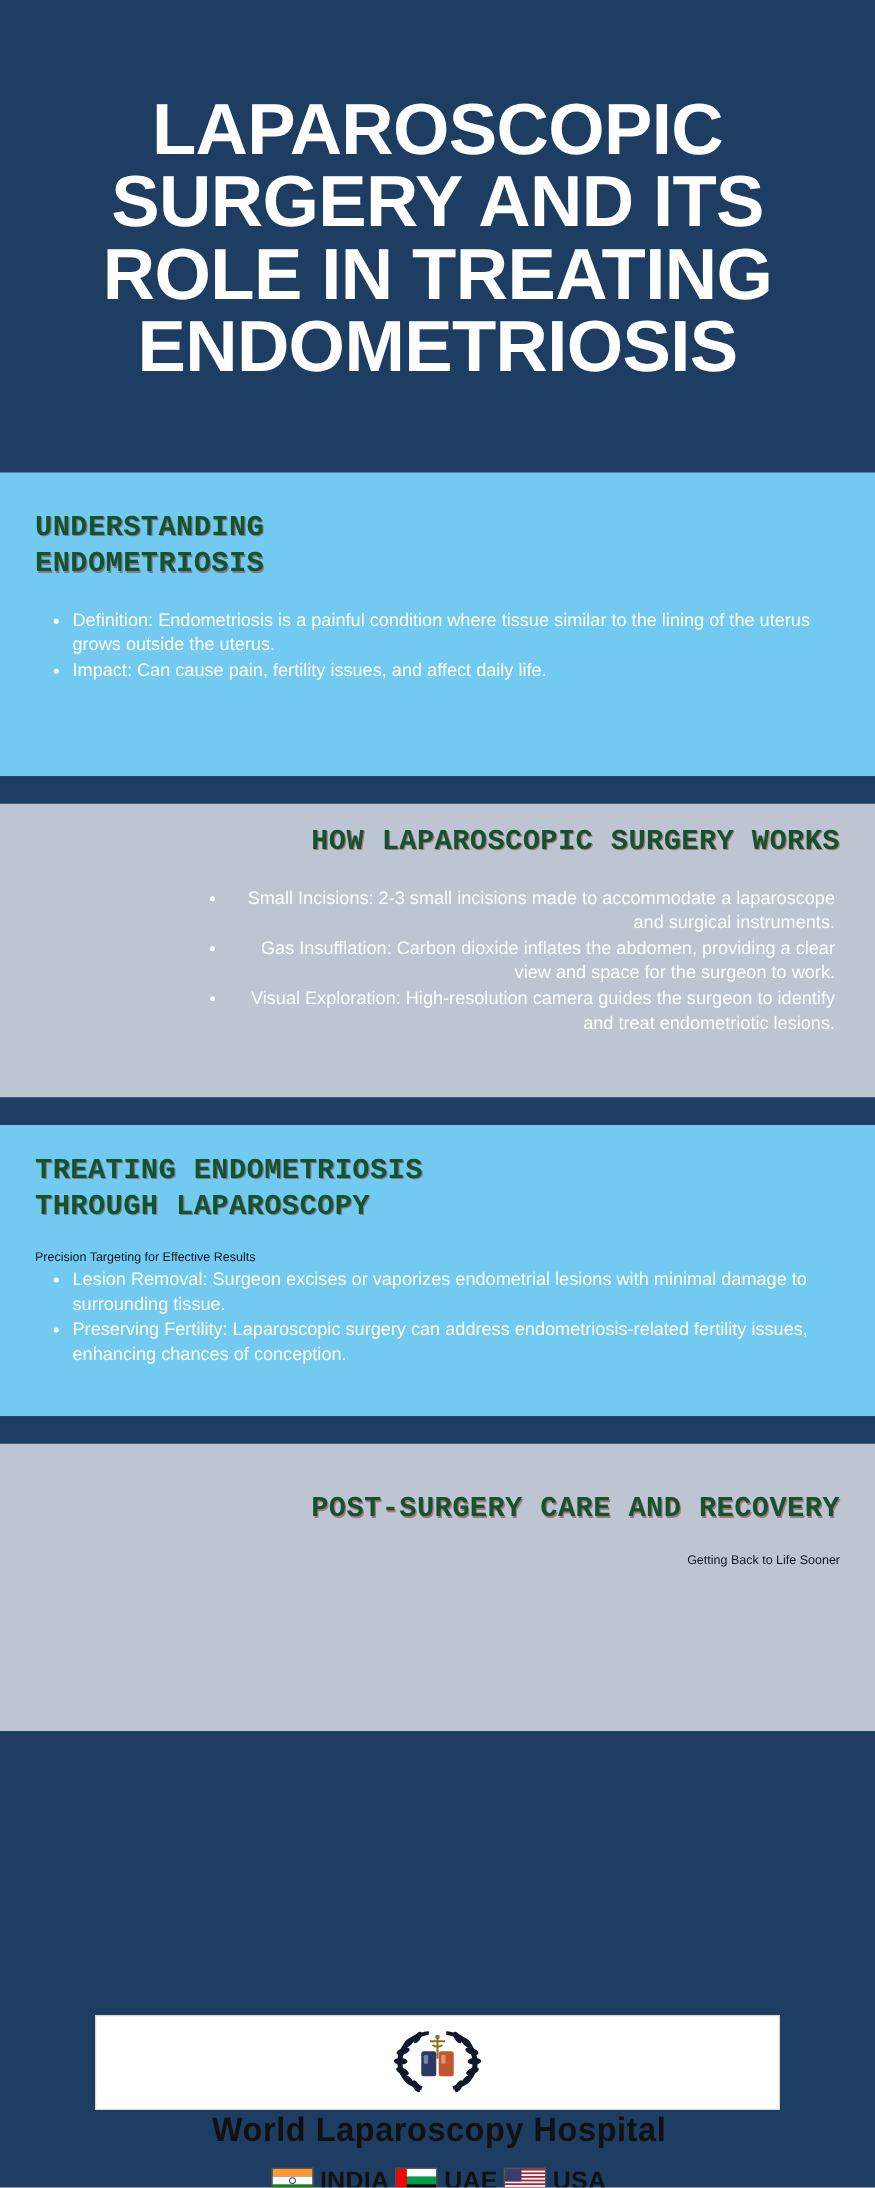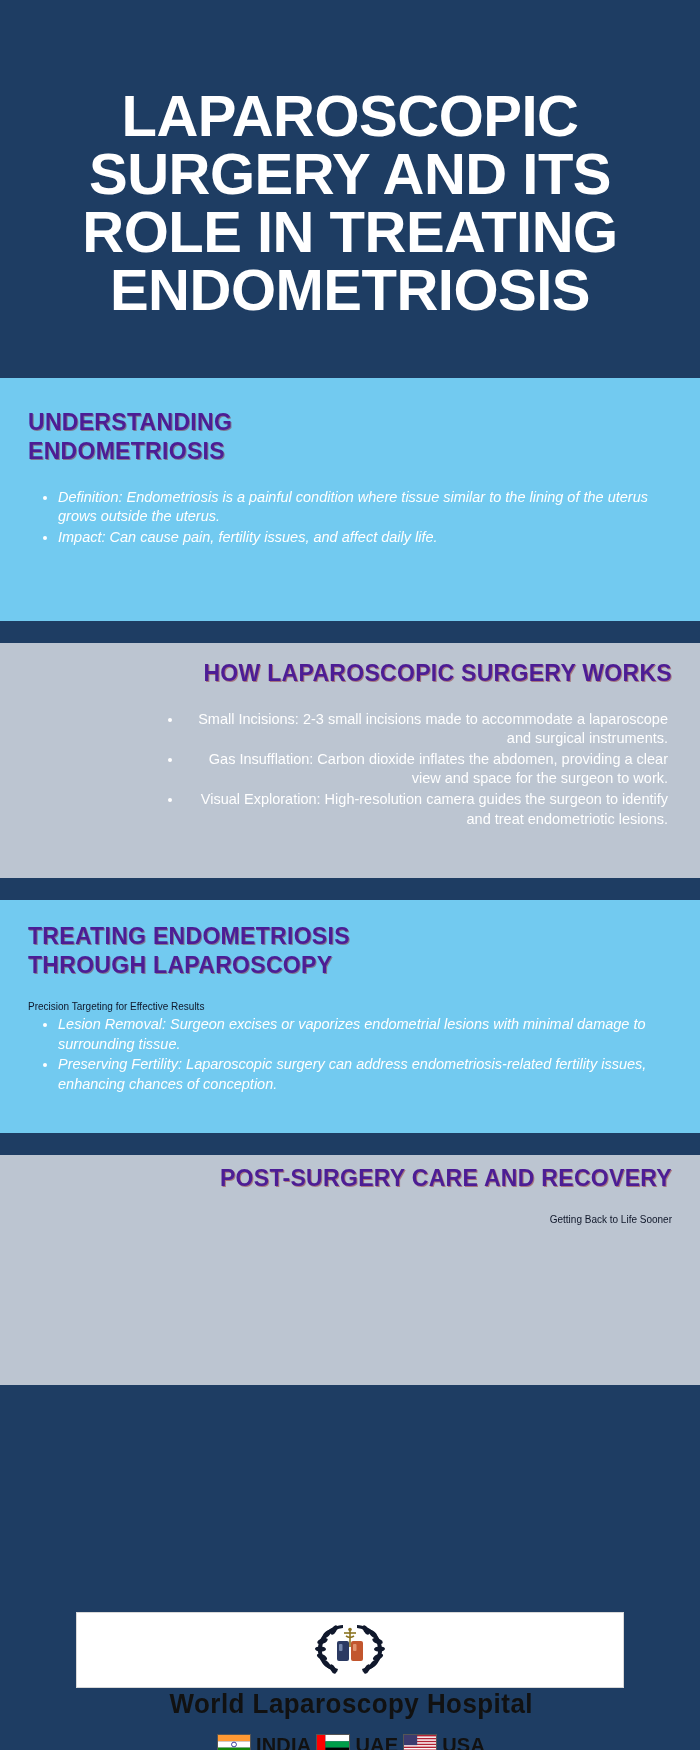--- a/index.html
+++ b/index.html
@@ -15,21 +15,21 @@
     width: 700px;
     height: 1750px;
     overflow: hidden;
     background: #1E3D63;
   }
 
   
   .header {
     position: absolute;
     left: 0;
-    top: 12px;
+    top: 0;
     width: 700px;
     height: 378px;
     background: #1E3D63;
     display: flex;
     align-items: center;
     justify-content: center;
     box-sizing: border-box;
     padding: 4px 18px 0 18px;
   }
   .header-title {
@@ -60,22 +60,22 @@
     width: 700px;
     background: #1E3D63;
   }
 
   .sec-inner {
     box-sizing: border-box;
     padding: 0 28px;
   }
 
   .sec-heading {
-    color: #4c1d95;
-    font-family: Liberation Sans, sans-serif;
+    color: #14532d;
+    font-family: Liberation Mono, monospace;
     font-weight: bold;
     font-size: 23px;
     line-height: 1.25;
     letter-spacing: 0.3px;
     text-transform: uppercase;
     margin: 0;
     text-shadow: 1px 1px 0 rgba(140,20,25,0.45);
   }
 
   .sec-sub {
@@ -92,21 +92,21 @@
     color: #FFFFFF;
   }
   .bullets li {
     font-size: 14.5px;
     line-height: 1.35;
     color: #FFFFFF;
     margin: 0 0 1px 0;
   }
 
   
-  .align-left .bullets { padding-left: 30px; font-style: italic; }
+  .align-left .bullets { padding-left: 30px; }
   .align-left .bullets li { text-align: left; }
   .align-left .sec-heading,
   .align-left .sec-sub { text-align: left; }
 
   
   .align-right .sec-heading,
   .align-right .sec-sub { text-align: right; }
   .align-right .bullets {
     padding-left: 0;
     padding-right: 4px;
@@ -219,21 +219,21 @@
       <ul class="bullets" style="margin-top:2px;">
         <li>Lesion Removal: Surgeon excises or vaporizes endometrial lesions with minimal damage to surrounding tissue.</li>
         <li>Preserving Fertility: Laparoscopic surgery can address endometriosis-related fertility issues, enhancing chances of conception.</li>
       </ul>
     </div>
   </div>
 
   <div class="divider" style="top:1133px; height:22px;"></div>
 
   <div class="section sec-gray align-right" style="top:1155px; height:230px;">
-    <div class="sec-inner" style="padding-top:9px;">
+    <div class="sec-inner" style="padding-top:38px;">
       <h2 class="sec-heading" style="margin-left:160px;">POST-SURGERY CARE AND RECOVERY</h2>
       <p class="sec-sub" style="margin-top:20px;">Getting Back to Life Sooner</p>
     </div>
   </div>
 
   <div class="footer" style="top:1385px; height:365px;">
   </div>
 
   <div class="logo-card" style="left:76px; top:1612px; width:548px; height:76px;">
 

